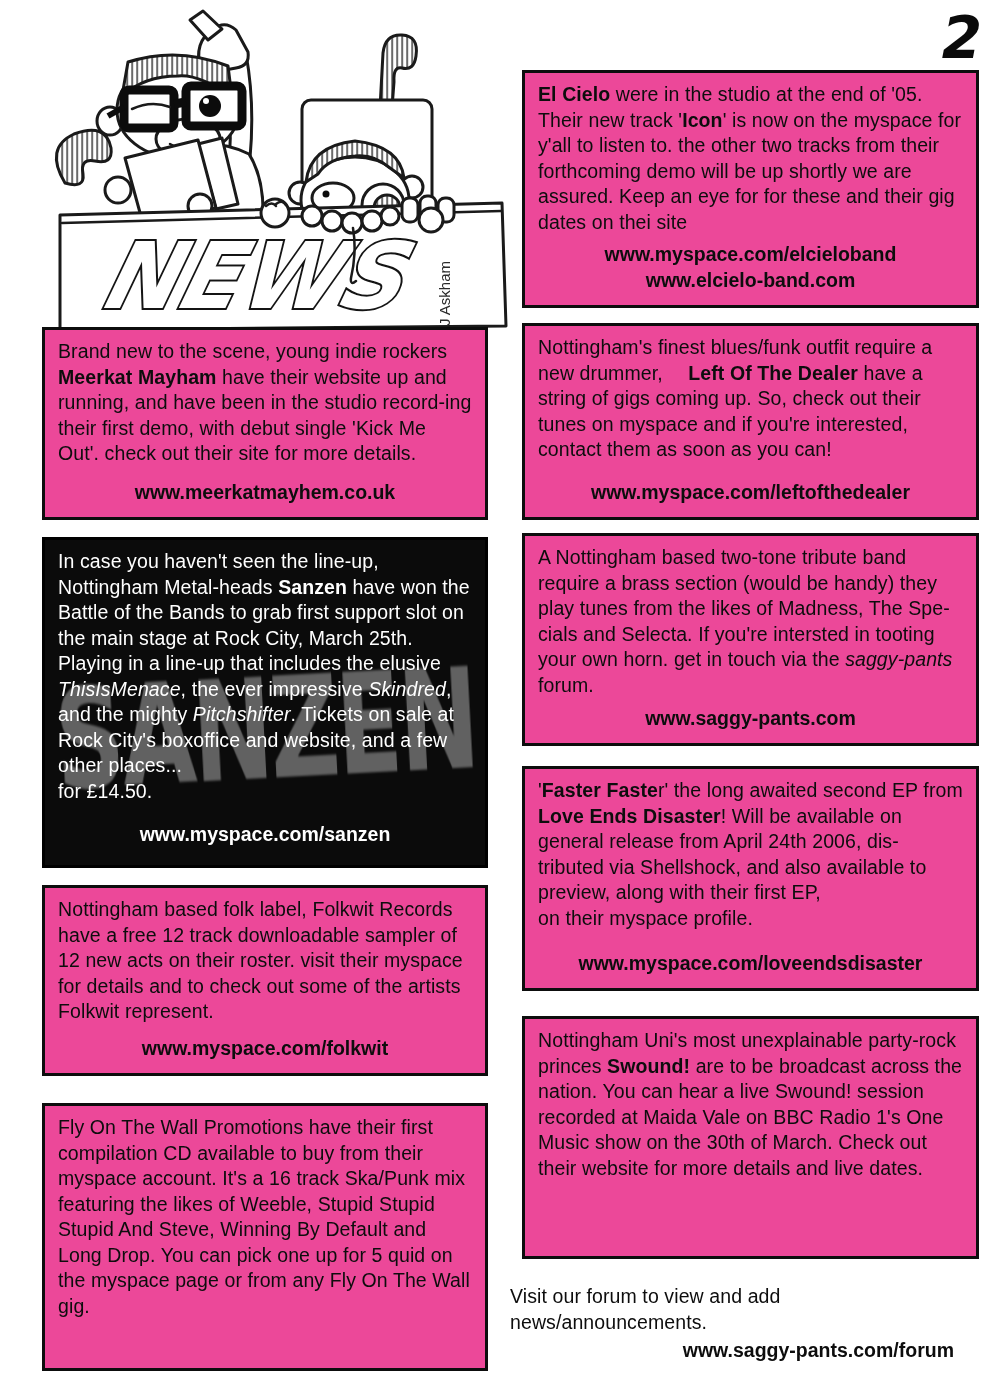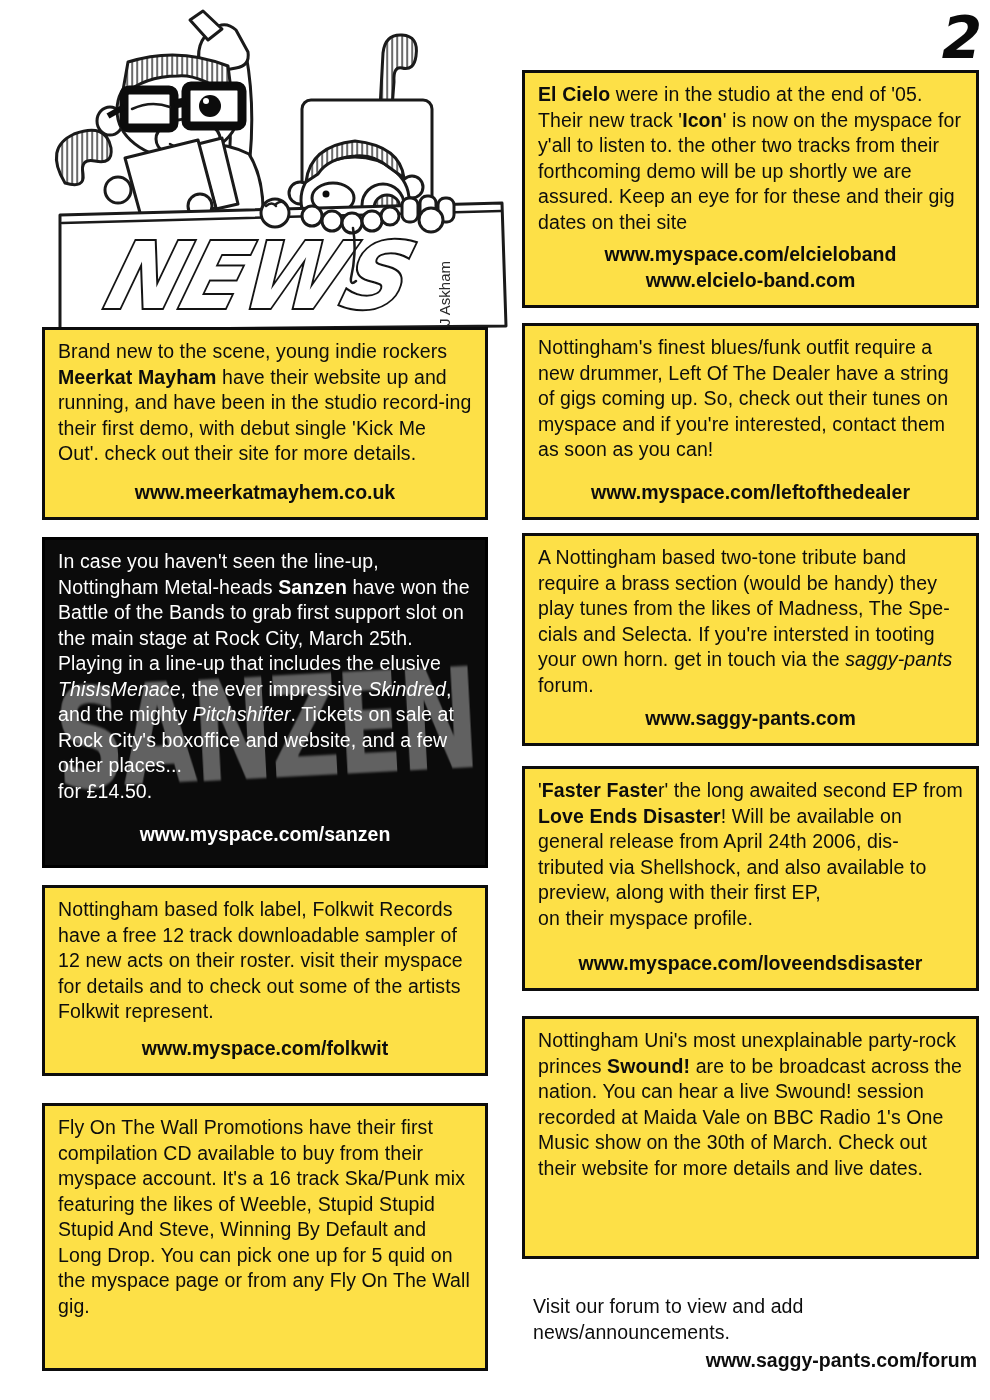--- a/index.html
+++ b/index.html
@@ -1,33 +1,33 @@
 <!DOCTYPE html>
 <html><head>
 <meta charset="utf-8">
 <style>
   html,body{margin:0;padding:0;background:#e8e8e8;}
   .page{position:relative;width:990px;height:1400px;background:#ffffff;overflow:hidden;
         font-family:"Liberation Sans",sans-serif;color:#0d0d0d;}
   .page-num{position:absolute;top:4px;right:10px;font-size:58px;font-weight:800;font-style:italic;
             font-family:"DejaVu Sans",sans-serif;letter-spacing:-2px;color:#0a0a0a;}
   .illustration{position:absolute;left:50px;top:8px;width:465px;height:322px;}
-  .box{position:absolute;box-sizing:border-box;border:3px solid #0d0d0d;background:#fde047;
+  .box{position:absolute;box-sizing:border-box;border:3px solid #0d0d0d;background:#ec4899;
        padding:9px 13px 8px 13px;display:flex;flex-direction:column;overflow:hidden;}
   .box.dark{background:#0b0b0b;color:#ffffff;border-color:#000;}
   .body{position:relative;z-index:2;font-size:19.5px;line-height:25.5px;letter-spacing:.1px;
         white-space:pre-wrap;}
   .urls{position:relative;z-index:2;margin-top:auto;text-align:center;padding-bottom:4px;}
   .url{font-size:19.5px;line-height:26px;font-weight:bold;}
   .url.regular{font-weight:normal;}
   .watermark{position:absolute;z-index:1;left:6px;top:120px;font-family:"DejaVu Sans",sans-serif;
              font-size:96px;font-weight:bold;color:#969696;opacity:.62;letter-spacing:-3px;
              transform:rotate(-3deg) scaleY(1.45);transform-origin:left top;filter:blur(.6px);
              pointer-events:none;}
-  .footer{position:absolute;left:520px;top:1284px;width:457px;margin-top:10px;}
+  .footer{position:absolute;left:497px;top:1284px;width:457px;}
   .footer .body{padding-left:13px;}
   .footer .url{text-align:right;margin-top:2px;}
   svg .ln{stroke:#1a1a1a;stroke-width:3;fill:#ffffff;stroke-linejoin:round;stroke-linecap:round;}
   svg .ht{stroke:#1a1a1a;stroke-width:3;fill:url(#hatch);stroke-linejoin:round;}
   svg .thin{stroke:#1a1a1a;stroke-width:2.5;fill:none;stroke-linecap:round;}
 </style>
 </head>
 <body>
 
 <div class="page">
@@ -134,21 +134,21 @@
 
   <section class="box" style="left:522px;top:70px;width:457px;height:238px">
     <div class="body"><span style="font-weight: bold;">El Cielo</span><span> were in the studio at the end of '05. Their new track '</span><span style="font-weight: bold;">Icon</span><span>' is now on the myspace for y'all to listen to. the other two tracks from their forthcoming demo will be up shortly we are assured. Keep an eye for for these and their gig dates on thei site</span></div>
     <div class="urls">
       <div class="url">www.myspace.com/elcieloband</div>
       <div class="url">www.elcielo-band.com</div>
     </div>
   </section>
 
   <section class="box" style="left:522px;top:323px;width:457px;height:197px">
-    <div class="body"><span>Nottingham's finest blues/funk outfit require a new drummer, </span><span style="font-weight: normal;">Left Of The Dealer</span><span> have a string of gigs coming up. So, check out their tunes on myspace and if you're interested, contact them as soon as you can!</span></div>
+    <div class="body"><span>Nottingham's finest blues/funk outfit require a new drummer, </span><span style="font-weight: bold; margin-left: 20px;">Left Of The Dealer</span><span> have a string of gigs coming up. So, check out their tunes on myspace and if you're interested, contact them as soon as you can!</span></div>
     <div class="urls">
       <div class="url">www.myspace.com/leftofthedealer</div>
     </div>
   </section>
 
   <section class="box" style="left:522px;top:533px;width:457px;height:213px">
     <div class="body"><span>A Nottingham based two-tone tribute band require a brass section (would be handy) they play tunes from the likes of Madness, The Spe-cials and Selecta. If you're intersted in tooting your own horn. get in touch via the </span><span style="font-style: italic;">saggy-pants</span><span> forum.</span></div>
     <div class="urls">
       <div class="url">www.saggy-pants.com</div>
     </div>

